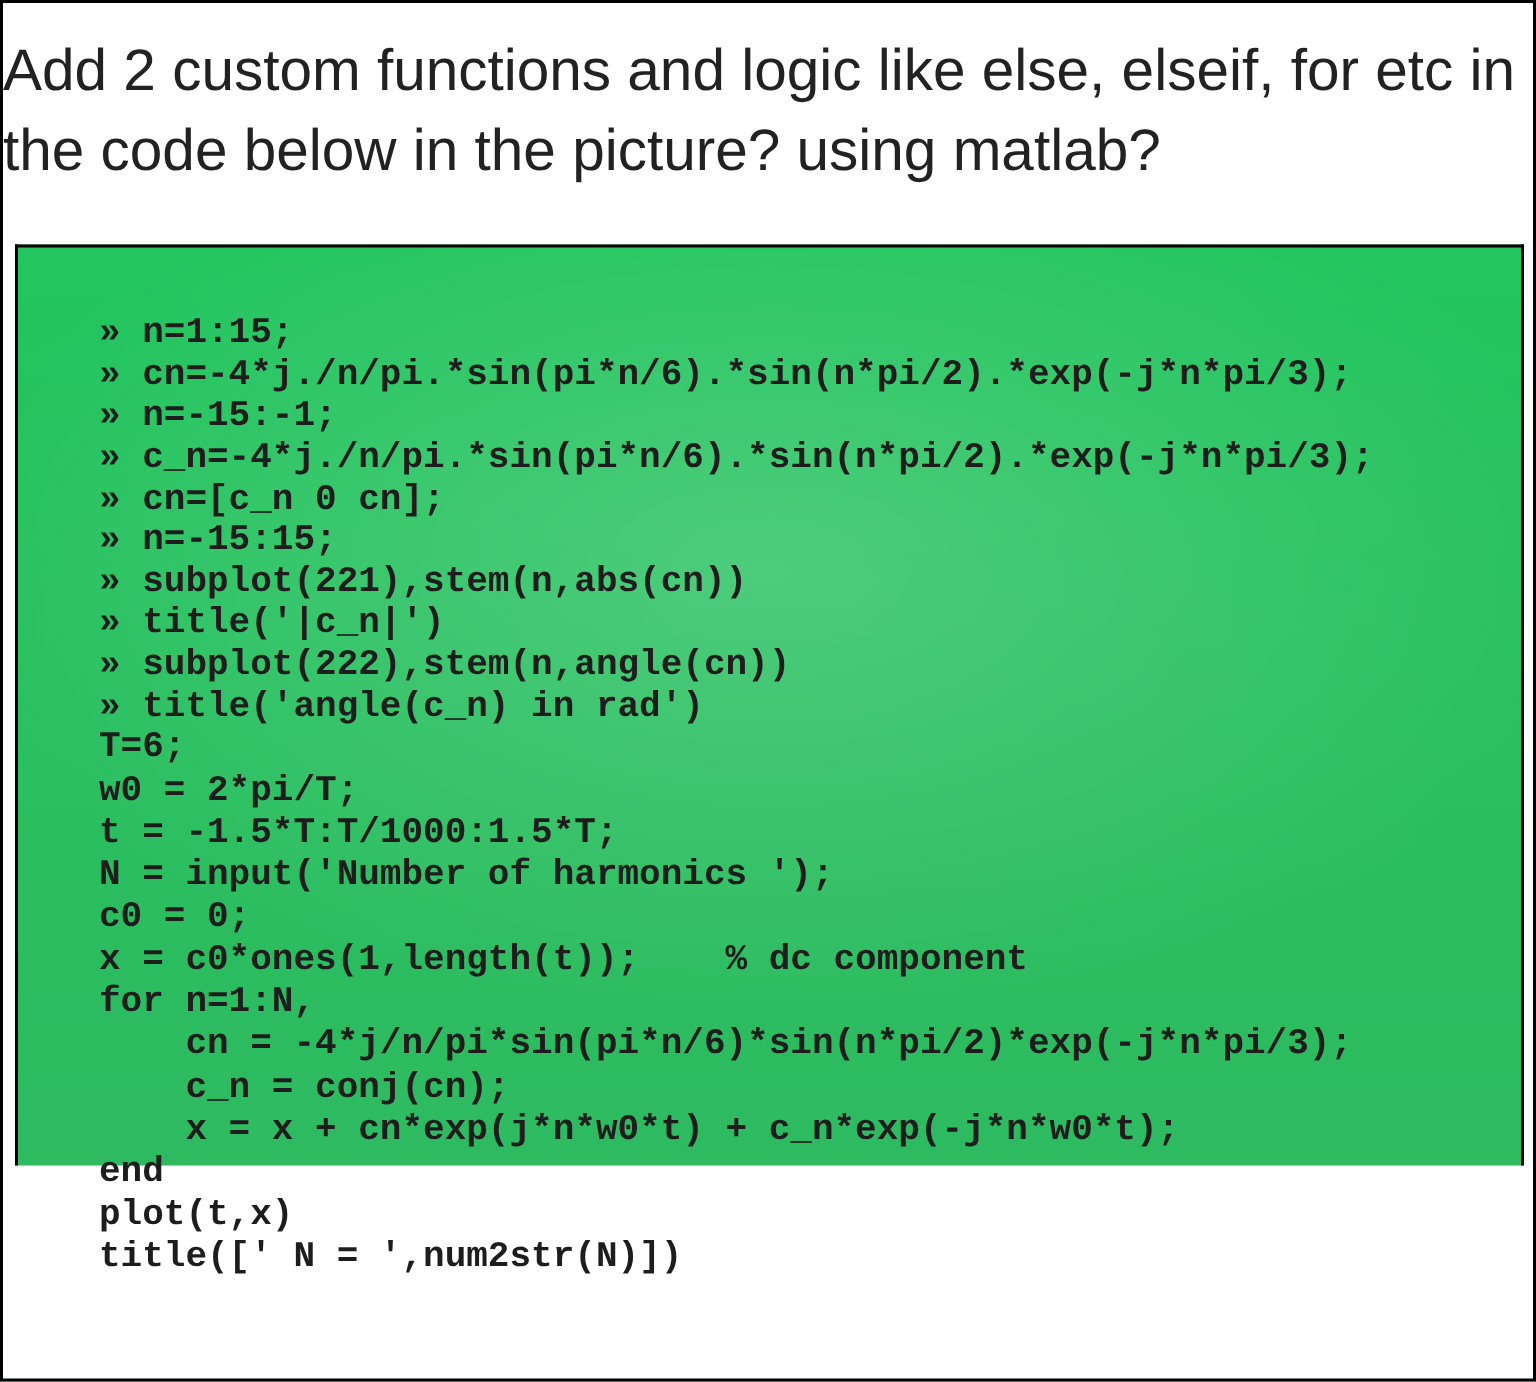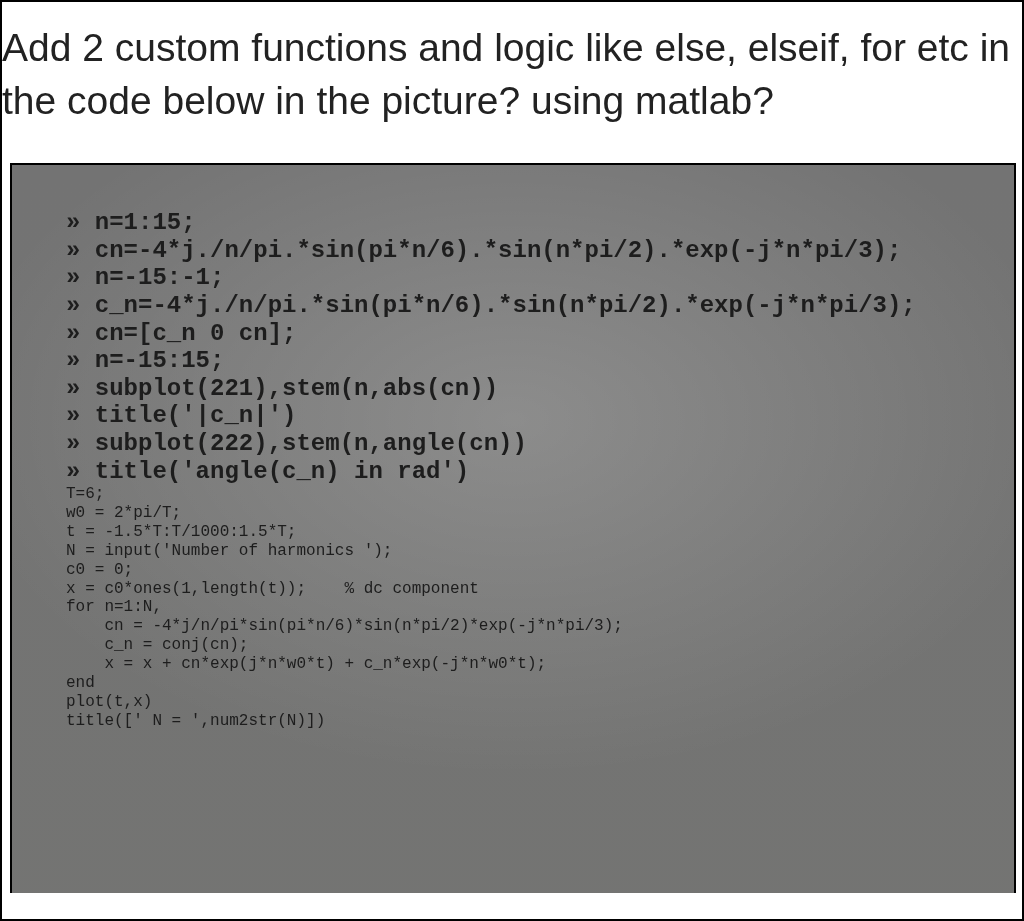--- a/index.html
+++ b/index.html
@@ -20,25 +20,25 @@
       background: #ffffff;
     }
     .question-text {
       font-size: 39px;
       color: #222;
       line-height: 1.35;
       font-weight: 400;
     }
     .code-area {
       margin: 6px 6px 0px 8px;
-      background: #737373;
+      background: #22c55e;
       border: 2px solid #000;
       border-bottom: none;
       padding: 44px 10px 24px 54px;
-      height: 730px;
+      height: 614px;
       position: relative;
     }
     .code-area::before {
       content: "";
       position: absolute;
       top: 0; left: 0; right: 0; bottom: 0;
       background: radial-gradient(ellipse 80% 70% at 50% 35%, rgba(255,255,255,0.18), rgba(0,0,0,0) 70%),
                   linear-gradient(to bottom, rgba(190,192,182,0.0) 0%, rgba(120,122,112,0.15) 100%);
       pointer-events: none;
     }
@@ -56,22 +56,22 @@
       font-family: "Times New Roman", Times, serif;
       font-size: 25px;
       font-weight: 400;
       color: #1d1d1d;
       margin: 22px 0 18px 0;
       position: relative;
       z-index: 1;
     }
     .code-block-2 {
       font-family: "Courier New", Courier, monospace;
-      font-size: 16px;
-      font-weight: normal;
+      font-size: 24px;
+      font-weight: bold;
       color: #1d1d1d;
       line-height: 1.18;
       white-space: pre;
       position: relative;
       z-index: 1;
     }
   </style>
 </head>
 <body>
 

